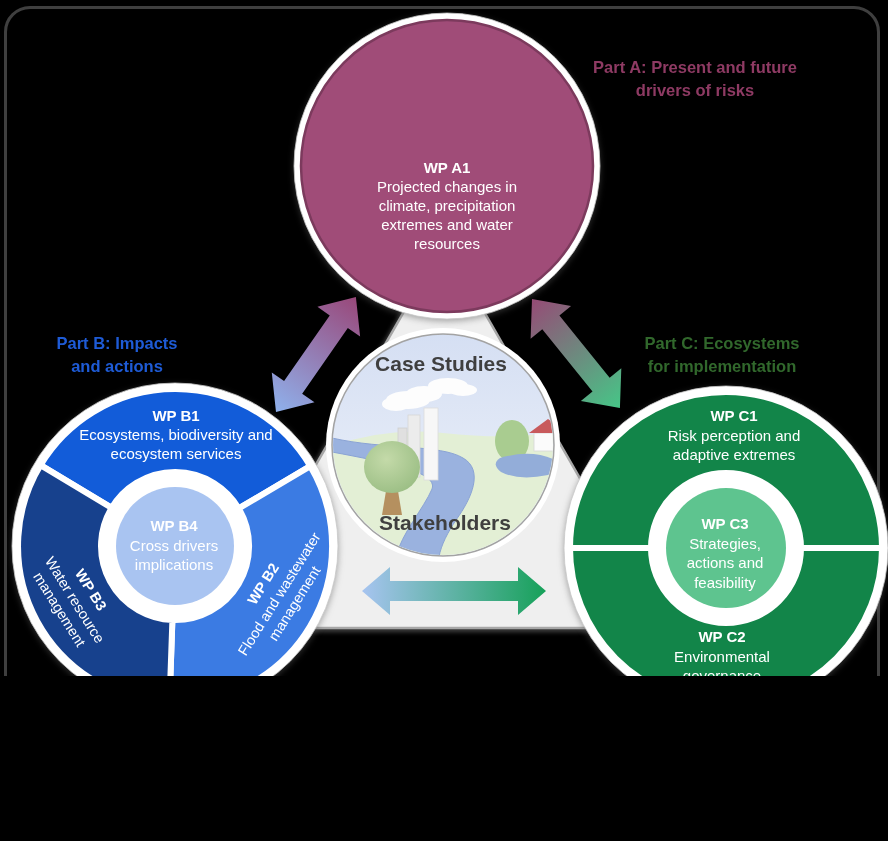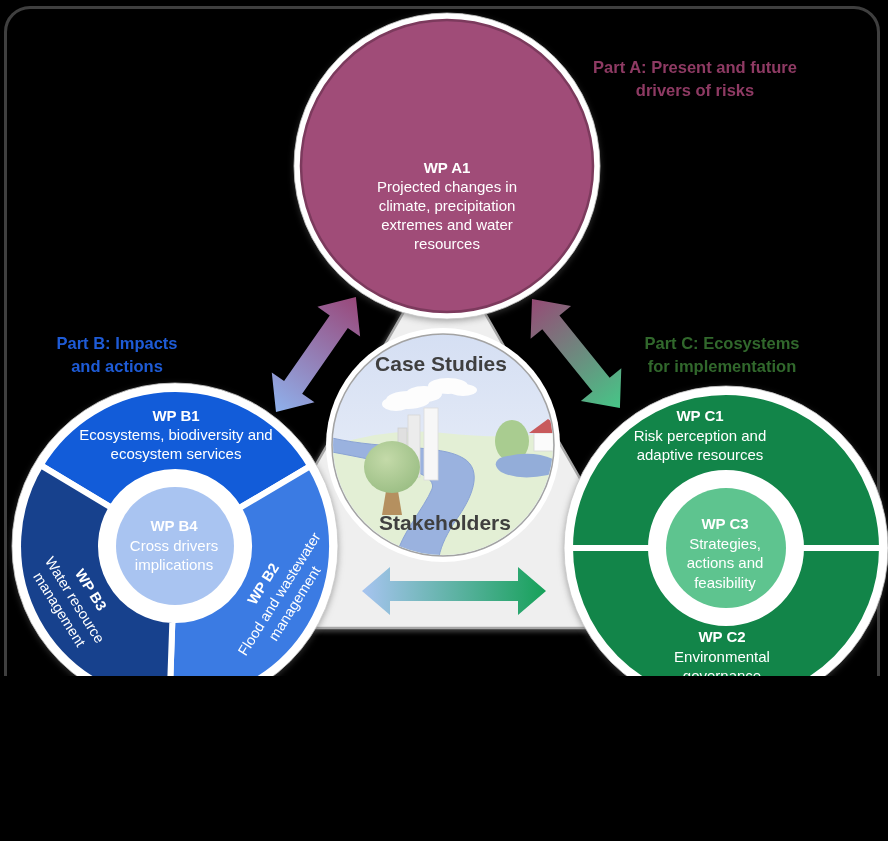--- a/index.html
+++ b/index.html
@@ -152,24 +152,24 @@
     <div>Water resource</div>
     <div>management</div>
   </div>
 
   <div class="tx rot" style="left:194px;top:566px;width:170px;transform:rotate(-58deg);">
     <div class="code">WP B2</div>
     <div>Flood and wastewater</div>
     <div>management</div>
   </div>
 
-  <div class="tx" style="left:590px;top:406px;width:220px;line-height:19.5px;">
+  <div class="tx" style="left:624px;top:406px;width:220px;line-height:19.5px;">
     <div class="code">WP C1</div>
     <div>Risk perception and</div>
-    <div>adaptive resources</div>
+    <div>adaptive extremes</div>
   </div>
 
   <div class="tx" style="left:655px;top:514px;width:140px;line-height:19.5px;">
     <div class="code">WP C3</div>
     <div>Strategies,</div>
     <div>actions and</div>
     <div>feasibility</div>
   </div>
 
   <div class="tx" style="left:612px;top:627px;width:220px;line-height:19.5px;">

